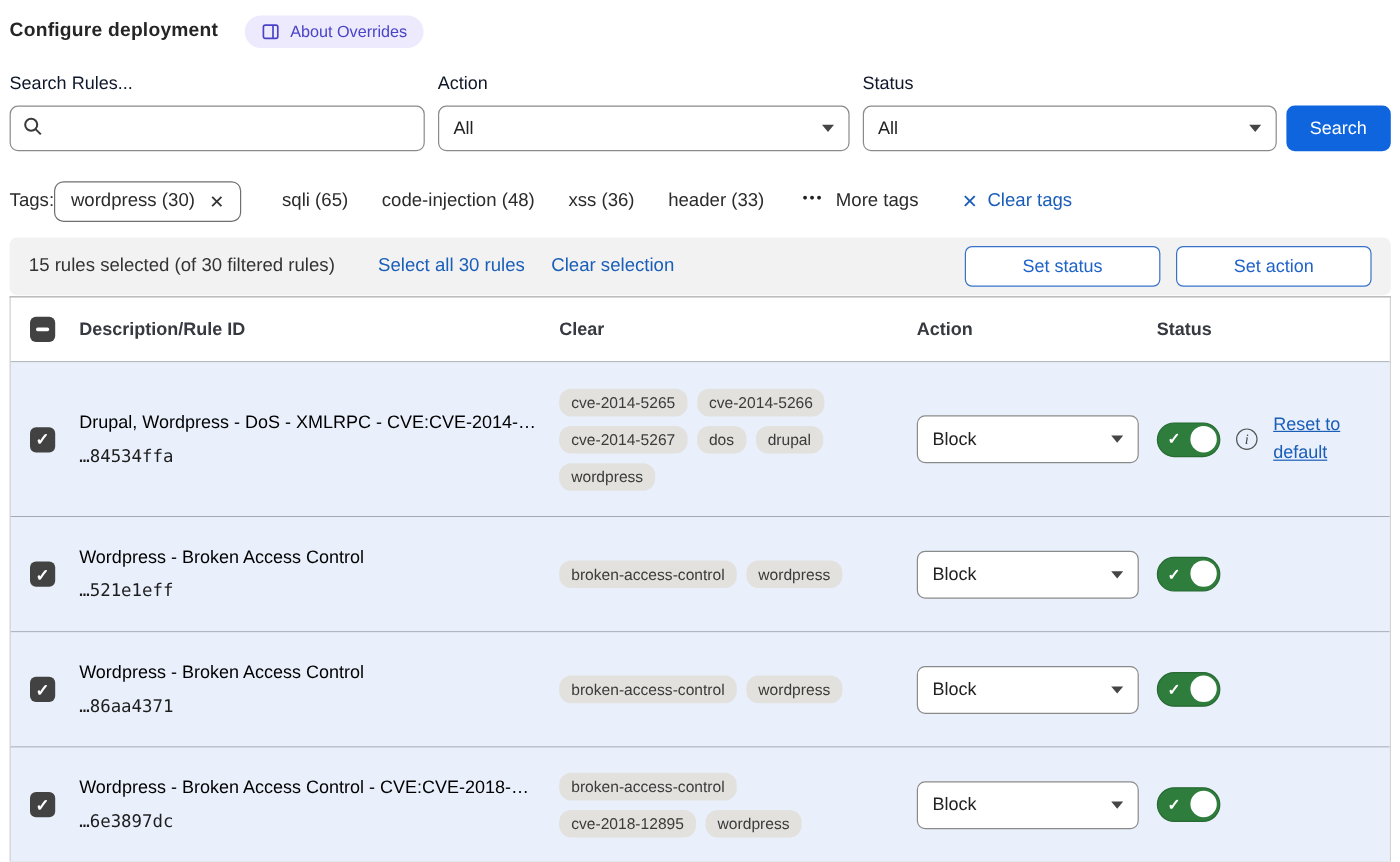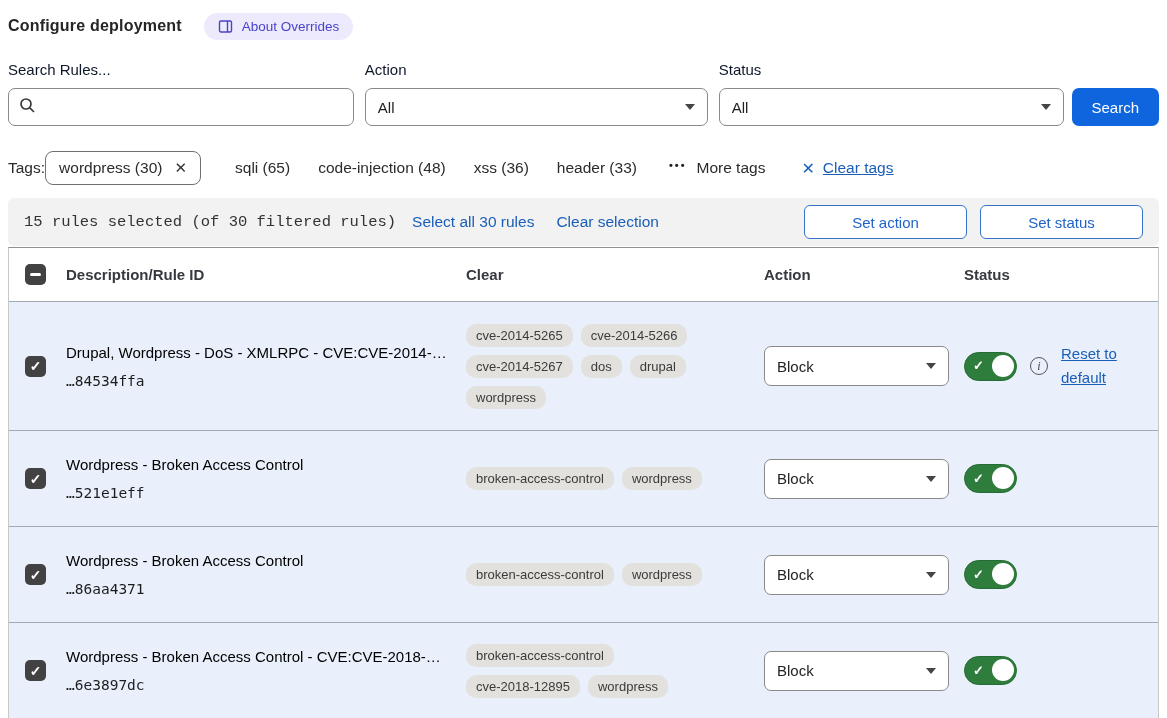--- a/index.html
+++ b/index.html
@@ -53,28 +53,28 @@
     display: inline-flex; align-items: center; gap: 12px;
     border: 1px solid #6f6f6f; border-radius: 8px; padding: 7px 13px;
     margin-right: 20px; cursor: pointer;
   }
   .sel-tag .x { font-size: 15px; color: #333; }
   .tag-opt { margin: 0 14px; cursor: pointer; }
   .more-tags { display: inline-flex; align-items: center; gap: 10px; margin-left: 18px; cursor: pointer; }
   .dots { font-size: 11px; font-weight: 700; letter-spacing: 2px; color: #222; position: relative; top: -3px; }
   .clear-tags { display: inline-flex; align-items: center; gap: 8px; margin-left: 36px; color: #1a5eb8; cursor: pointer; }
   .clear-tags .x { font-size: 16px; }
-  .clear-tags .lbl { text-decoration: underline; }
+  .clear-tags .lbl { }
   
   .sel-bar {
     margin-top: 12px; height: 48px; background: #f2f2f2; border-radius: 6px;
     display: flex; align-items: center; padding: 0 16px; font-size: 15.5px; color: #333;
   }
   .sel-bar a { color: #1a5eb8; cursor: pointer; }
-  .sel-bar .summary { margin-right: 16px; font-family: Liberation Mono, monospace; }
+  .sel-bar .summary { margin-right: 36px; }
   .sel-bar .sel-all { margin-right: 22px; }
   .sel-bar .btns { margin-left: auto; display: flex; gap: 13px; }
   .outline-btn {
     width: 163px; height: 34px; background: #fff; border: 1px solid #3672c9;
     border-radius: 6px; color: #1f63c8; font-size: 15px; cursor: pointer;
     font-family: "Liberation Sans", sans-serif;
   }
   
   .table {
     margin-top: 1px;
@@ -185,22 +185,22 @@
     <span class="x">✕</span>
     <span class="lbl">Clear tags</span>
   </span>
 </div>
 
 <div class="sel-bar">
   <span class="summary">15 rules selected (of 30 filtered rules)</span>
   <a class="sel-all">Select all 30 rules</a>
   <a>Clear selection</a>
   <div class="btns">
+    <button class="outline-btn">Set status</button>
     <button class="outline-btn">Set action</button>
-    <button class="outline-btn">Set status</button>
   </div>
 </div>
 
 <div class="table">
   <div class="t-head">
     <div class="cb-cell">
       <div class="checkbox">
           <span class="dash"></span>
         </div>
     </div>

